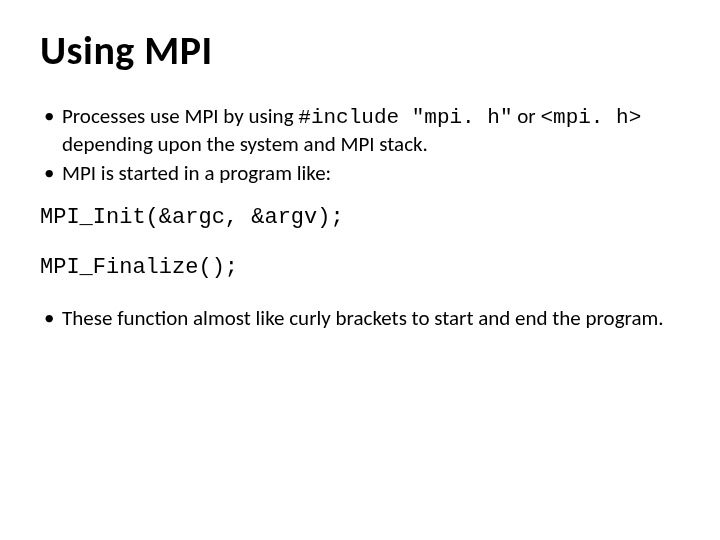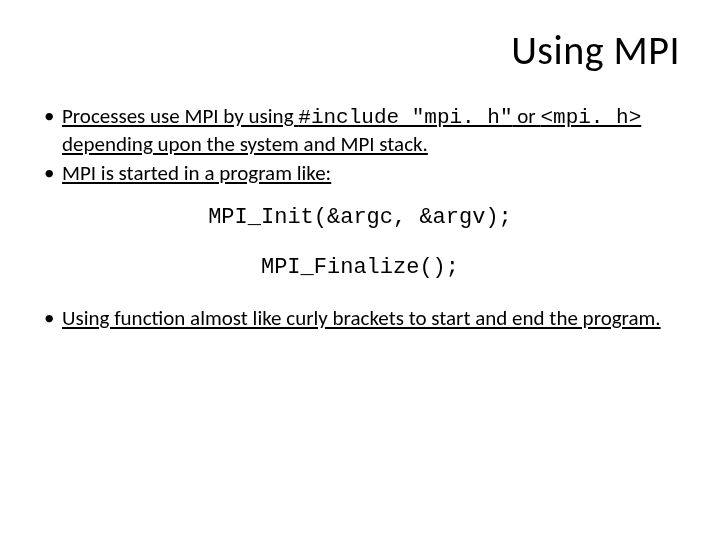--- a/index.html
+++ b/index.html
@@ -11,31 +11,30 @@
     font-family: Calibri, "Segoe UI", Arial, sans-serif;
     color: #000;
   }
   .slide {
     box-sizing: border-box;
     width: 720px;
     height: 540px;
     padding: 26px 40px 30px 40px;
   }
   .title {
-    text-align: right;
+    text-align: left;
     font-size: 40px;
-    font-weight: 400;
+    font-weight: 700;
     margin: 0 0 28px 0;
     letter-spacing: 0.5px;
   }
   ul.bullets {
     list-style: none;
     margin: 0 0 18px 0;
     padding: 0;
-    text-decoration: underline;
   }
   ul.bullets li {
     position: relative;
     padding-left: 22px;
     font-size: 21px;
     line-height: 1.25;
     margin-bottom: 2px;
   }
   ul.bullets li::before {
     content: "•";
@@ -45,21 +44,20 @@
     font-size: 21px;
   }
   .mono {
     font-family: "Courier New", Courier, monospace;
   }
   .codeblock {
     font-family: "Courier New", Courier, monospace;
     font-size: 22px;
     margin: 10px 0 22px 0;
     line-height: 1.3;
-    text-align: center;
   }
 </style>
 </head>
 <body>
 
 <div class="slide">
 
   <h1 class="title">Using MPI</h1>
 
   <ul class="bullets">
@@ -71,17 +69,17 @@
     </li>
   </ul>
 
   <div class="codeblock">MPI_Init(&amp;argc, &amp;argv);</div>
 
 
   <div class="codeblock">MPI_Finalize();</div>
 
   <ul class="bullets">
     <li>
-      <span>Using function almost like curly brackets to start and end the program.</span>
+      <span>These function almost like curly brackets to start and end the program.</span>
     </li>
   </ul>
 
 </div>
 
 </body></html>

